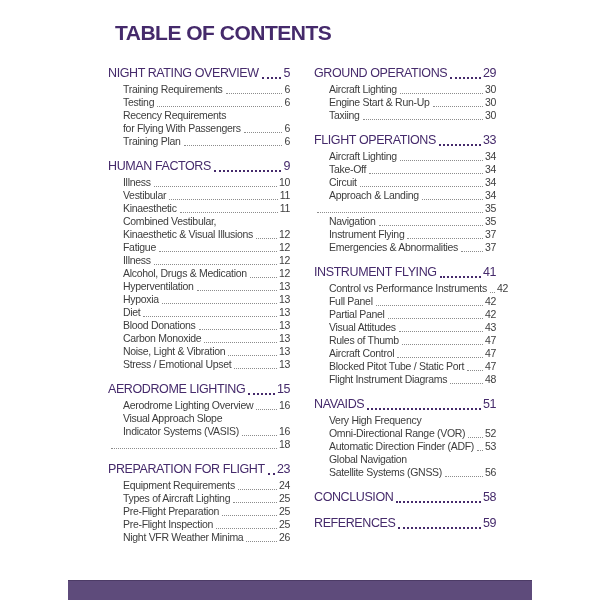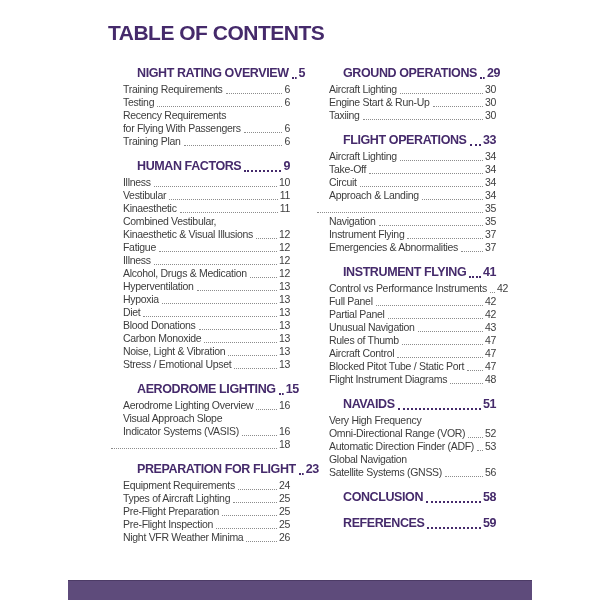--- a/index.html
+++ b/index.html
@@ -12,21 +12,21 @@
     height: 600px;
     position: relative;
     overflow: hidden;
     font-family: "Liberation Sans", sans-serif;
     -webkit-font-smoothing: antialiased;
   }
   .content {
     padding: 21px 0 0 108px;
   }
   .page-title {
-    margin: 0 0 21px 0;
+    margin: 0 0 21px 7px;
     font-size: 21px;
     font-weight: bold;
     letter-spacing: -0.5px;
     color: var(--accent, #452a6b);
   }
   .columns {
     display: flex;
     gap: 24px;
   }
   .col {
@@ -35,26 +35,25 @@
   }
   .toc-section {
     margin-bottom: 11px;
   }
   .row {
     display: flex;
     align-items: flex-end;
   }
   .head-row {
     color: var(--accent, #452a6b);
-    font-weight: bold;
+    font-weight: normal;
     font-size: 12.5px;
     line-height: 15px;
     letter-spacing: -0.4px;
     margin-bottom: 2px;
-    margin-left: 29px;
   }
   .item-row {
     color: var(--text, #3d3d3d);
     font-size: 10.5px;
     line-height: 13px;
     letter-spacing: -0.3px;
   }
   .item-label {
     padding-left: 15px;
     white-space: nowrap;
@@ -336,21 +335,21 @@
             <span class="item-label">Full Panel</span>
             <span class="dots item-dots"></span>
             <span class="item-page">42</span>
           </div>
           <div class="row item-row">
             <span class="item-label">Partial Panel</span>
             <span class="dots item-dots"></span>
             <span class="item-page">42</span>
           </div>
           <div class="row item-row">
-            <span class="item-label">Unusual Navigation</span>
+            <span class="item-label">Visual Attitudes</span>
             <span class="dots item-dots"></span>
             <span class="item-page">43</span>
           </div>
           <div class="row item-row">
             <span class="item-label">Rules of Thumb</span>
             <span class="dots item-dots"></span>
             <span class="item-page">47</span>
           </div>
           <div class="row item-row">
             <span class="item-label">Aircraft Control</span>

